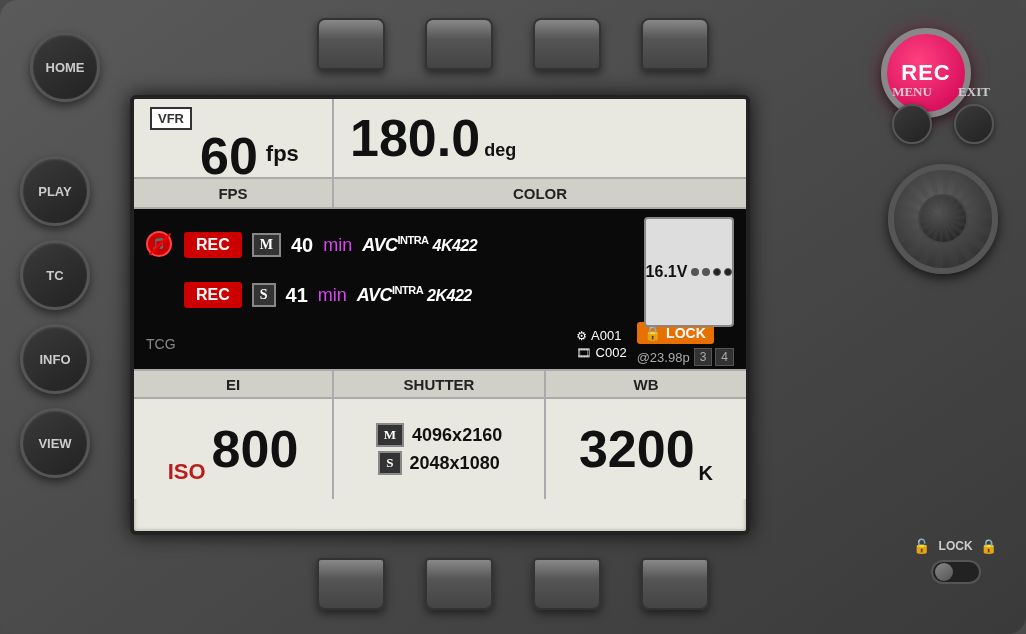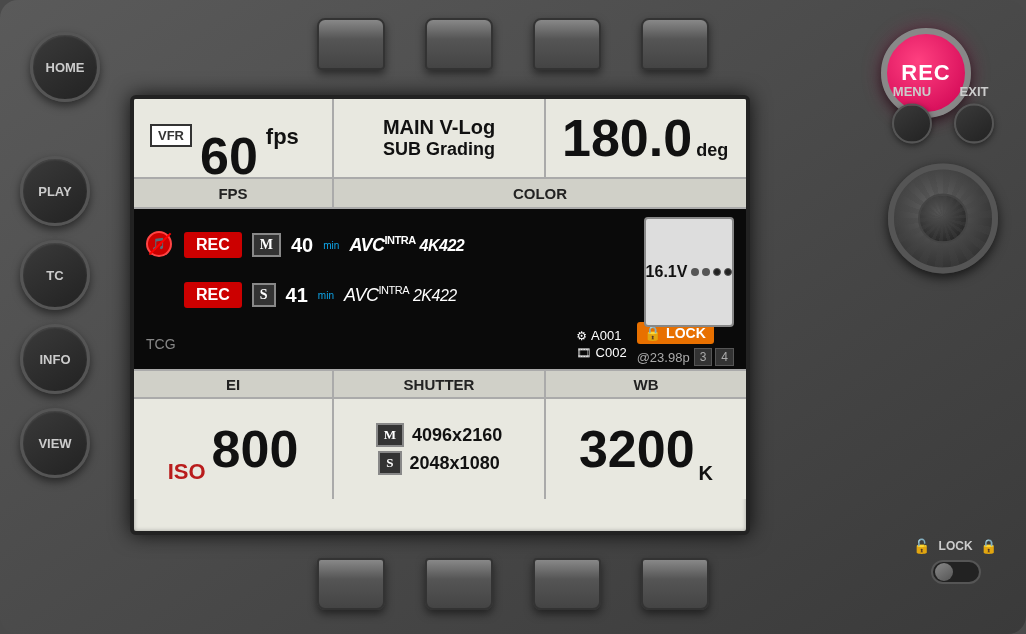--- a/index.html
+++ b/index.html
@@ -131,20 +131,21 @@
       display: flex;
       flex-direction: column;
       align-items: center;
       gap: 12px;
     }
 
     .menu-exit-row {
       display: flex;
       gap: 22px;
       margin-bottom: 8px;
+      font-family: Liberation Serif, serif;
     }
 
     .menu-label, .exit-label {
       color: #ccc;
       font-size: 13px;
       font-weight: bold;
       text-align: center;
     }
 
     .small-round-btn {
@@ -262,21 +263,21 @@
       display: flex;
       align-items: stretch;
       background: #e8e8e0;
       border-bottom: 2px solid #aaa;
       height: 80px;
     }
 
     .lcd-fps-section {
       display: flex;
       align-items: center;
-      padding: 21px 16px;
+      padding: 4px 16px;
       border-right: 2px solid #aaa;
       min-width: 200px;
       gap: 8px;
     }
 
     .vfr-badge {
       background: white;
       border: 2px solid #333;
       padding: 2px 6px;
       font-size: 13px;
@@ -435,22 +436,22 @@
       font-family: serif;
     }
 
     .time-value {
       color: white;
       font-size: 20px;
       font-weight: bold;
     }
 
     .time-unit {
-      color: #0ea5e9;
-      font-size: 10px;
+      color: #d946ef;
+      font-size: 18px;
     }
 
     
     .battery-slot {
       position: absolute;
       right: 12px;
       top: 8px;
       width: 90px;
       height: 110px;
       background: #ddd;
@@ -659,24 +660,20 @@
     </div>
   </div>
 
   <div class="lcd-screen">
 
     <div class="lcd-top">
       <div class="lcd-fps-section">
         <span class="vfr-badge">VFR</span>
         <span class="fps-value">60</span>
         <span class="fps-unit">fps</span>
-      </div>
-      <div class="lcd-color-section">
-        <span class="color-main">MAIN V-Log</span>
-        <span class="color-sub">SUB Grading</span>
       </div>
       <div class="lcd-shutter-section">
         <span class="shutter-value">180.0</span>
         <span class="shutter-unit">deg</span>
       </div>
     </div>
 
     <div class="lcd-labels">
       <div class="lcd-label" style="min-width:200px;max-width:200px;">FPS</div>
       <div class="lcd-label">COLOR</div>
@@ -698,21 +695,21 @@
           AVC<span style="font-size:11px;vertical-align:super;font-style:normal;">INTRA</span><span style="font-size:16px;"> 4K422</span>
         </span>
       </div>
 
       <div class="rec-row" style="margin-top:-10px;">
         <div style="width:28px;"></div>
         <span class="rec-badge">REC</span>
         <span class="media-badge" style="font-style:normal;">S</span>
         <span class="time-value">41</span>
         <span class="time-unit">min</span>
-        <span style="color:white;font-size:18px;font-weight:400;font-style:italic;letter-spacing:-0.5px;">
+        <span style="color:white;font-size:18px;font-weight:700;font-style:italic;letter-spacing:-0.5px;">
           AVC<span style="font-size:11px;vertical-align:super;font-style:normal;">INTRA</span><span style="font-size:16px;"> 2K422</span>
         </span>
       </div>
 
       <div class="battery-slot">
         <span class="battery-voltage">16.1V</span>
         <div class="battery-dots">
           <div class="dot"></div>
           <div class="dot"></div>
           <div style="width:8px;height:8px;border-radius:50%;background:#222;border:1px solid #555;"></div>

